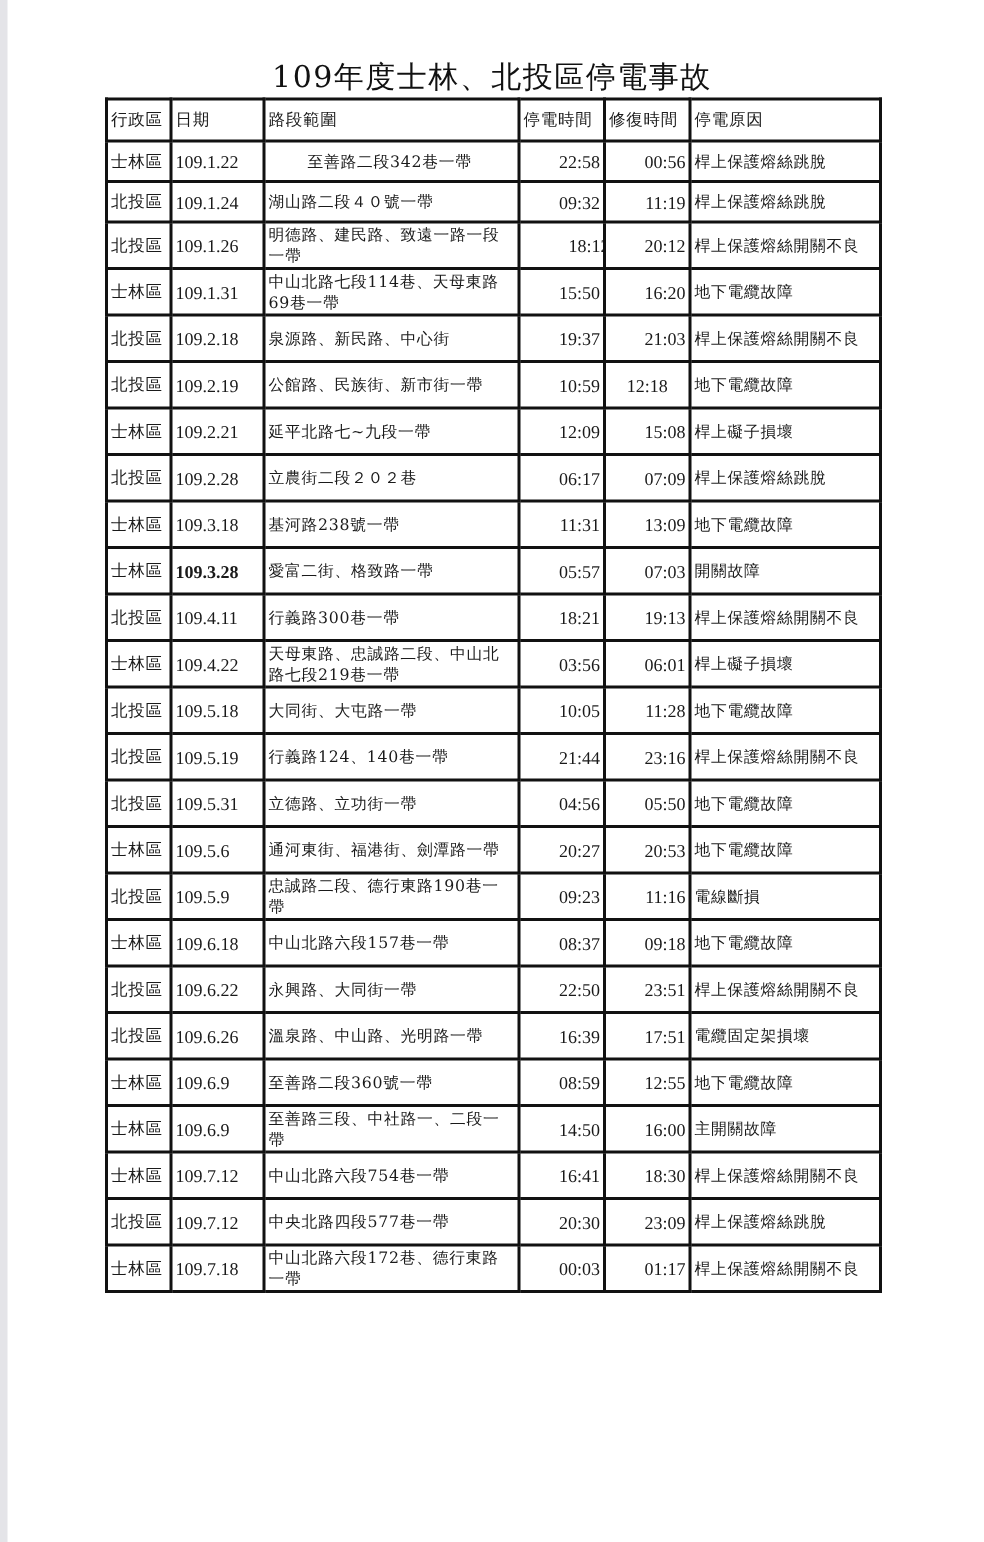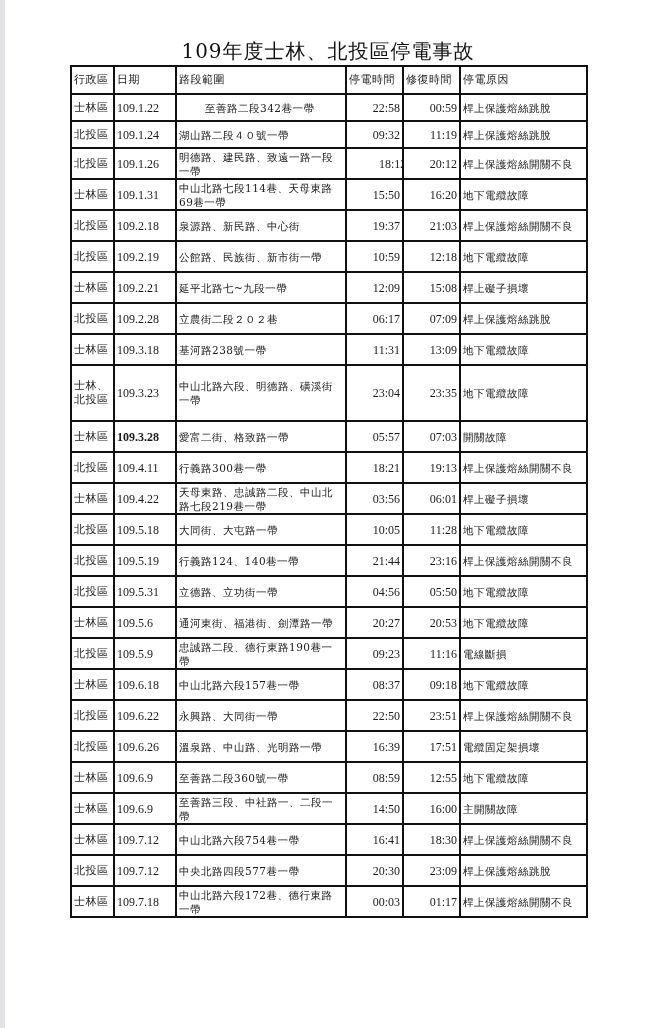--- a/index.html
+++ b/index.html
@@ -67,21 +67,21 @@
       <th>修復時間</th>
       <th>停電原因</th>
     </tr>
   </thead>
   <tbody id="rows">
       <tr>
         <td class="c-district" style="height: 25px;">士林區</td>
         <td class="c-date" style="height: 25px;">109.1.22</td>
         <td class="c-range" style="height: 25px; padding-left: 28px;">至善路二段342巷一帶</td>
         <td class="c-time" style="height: 25px;">22:58</td>
-        <td class="c-time" style="height: 25px;">00:59</td>
+        <td class="c-time" style="height: 25px;">00:56</td>
         <td class="c-cause" style="height: 25px;">桿上保護熔絲跳脫</td>
       </tr>
       <tr>
         <td class="c-district" style="height: 25px;">北投區</td>
         <td class="c-date" style="height: 25px;">109.1.24</td>
         <td class="c-range" style="height: 25px;">湖山路二段４０號一帶</td>
         <td class="c-time" style="height: 25px;">09:32</td>
         <td class="c-time" style="height: 25px;">11:19</td>
         <td class="c-cause" style="height: 25px;">桿上保護熔絲跳脫</td>
       </tr>
@@ -107,21 +107,21 @@
         <td class="c-range" style="height: 29px;">泉源路、新民路、中心街</td>
         <td class="c-time" style="height: 29px;">19:37</td>
         <td class="c-time" style="height: 29px;">21:03</td>
         <td class="c-cause" style="height: 29px;">桿上保護熔絲開關不良</td>
       </tr>
       <tr>
         <td class="c-district" style="height: 29px;">北投區</td>
         <td class="c-date" style="height: 29px;">109.2.19</td>
         <td class="c-range" style="height: 29px;">公館路、民族街、新市街一帶</td>
         <td class="c-time" style="height: 29px;">10:59</td>
-        <td class="c-time" style="height: 29px;">12:18</td>
+        <td class="c-time" style="height: 29px; text-align: center;">12:18</td>
         <td class="c-cause" style="height: 29px;">地下電纜故障</td>
       </tr>
       <tr>
         <td class="c-district" style="height: 29px;">士林區</td>
         <td class="c-date" style="height: 29px;">109.2.21</td>
         <td class="c-range" style="height: 29px;">延平北路七~九段一帶</td>
         <td class="c-time" style="height: 29px;">12:09</td>
         <td class="c-time" style="height: 29px;">15:08</td>
         <td class="c-cause" style="height: 29px;">桿上礙子損壞</td>
       </tr>
@@ -135,28 +135,20 @@
       </tr>
       <tr>
         <td class="c-district" style="height: 29px;">士林區</td>
         <td class="c-date" style="height: 29px;">109.3.18</td>
         <td class="c-range" style="height: 29px;">基河路238號一帶</td>
         <td class="c-time" style="height: 29px; padding-left: 12px;">11:31</td>
         <td class="c-time" style="height: 29px;">13:09</td>
         <td class="c-cause" style="height: 29px;">地下電纜故障</td>
       </tr>
       <tr>
-        <td class="c-district" style="height: 54px;">士林、北投區</td>
-        <td class="c-date" style="height: 54px;">109.3.23</td>
-        <td class="c-range" style="height: 54px;">中山北路六段、明德路、磺溪街一帶</td>
-        <td class="c-time" style="height: 54px;">23:04</td>
-        <td class="c-time" style="height: 54px;">23:35</td>
-        <td class="c-cause" style="height: 54px;">地下電纜故障</td>
-      </tr>
-      <tr>
         <td class="c-district" style="height: 29px;">士林區</td>
         <td class="c-date" style="height: 29px; font-weight: bold;">109.3.28</td>
         <td class="c-range" style="height: 29px;">愛富二街、格致路一帶</td>
         <td class="c-time" style="height: 29px;">05:57</td>
         <td class="c-time" style="height: 29px;">07:03</td>
         <td class="c-cause" style="height: 29px;">開關故障</td>
       </tr>
       <tr>
         <td class="c-district" style="height: 29px;">北投區</td>
         <td class="c-date" style="height: 29px;">109.4.11</td>

